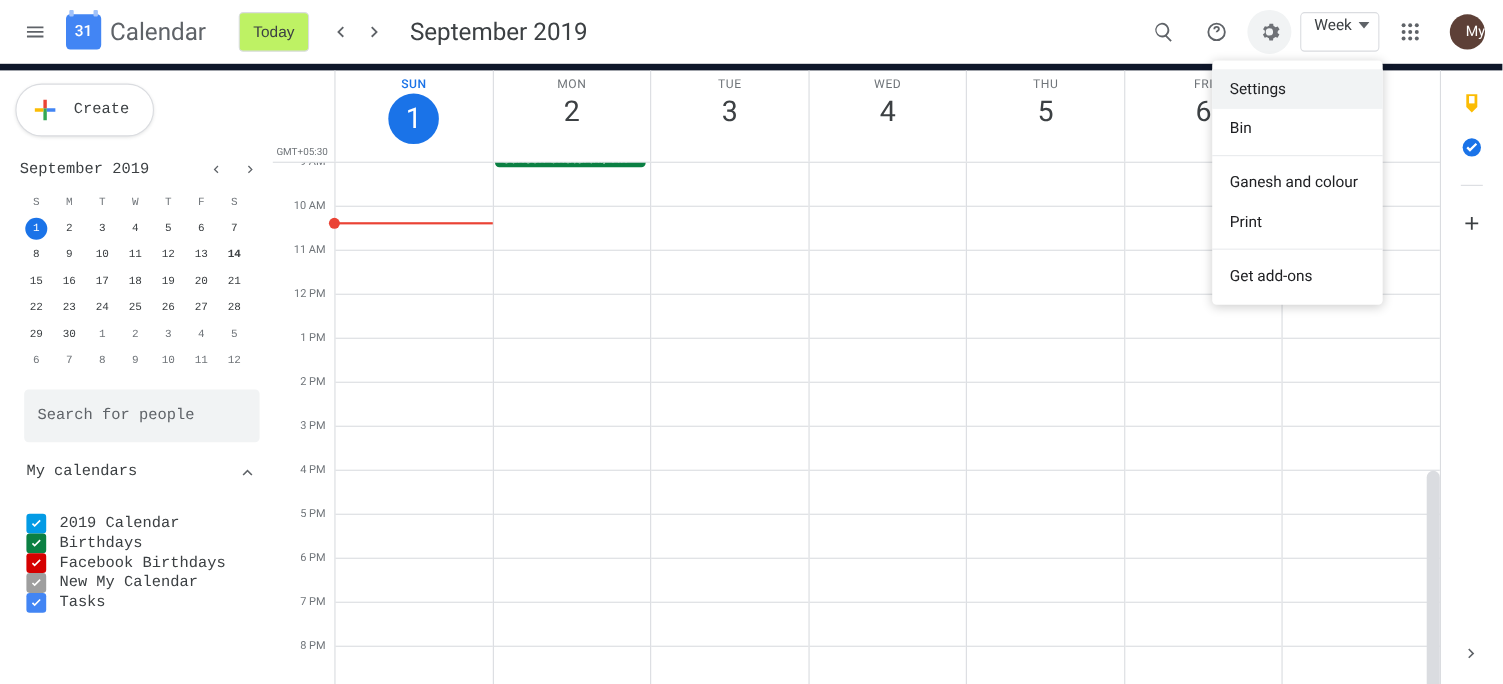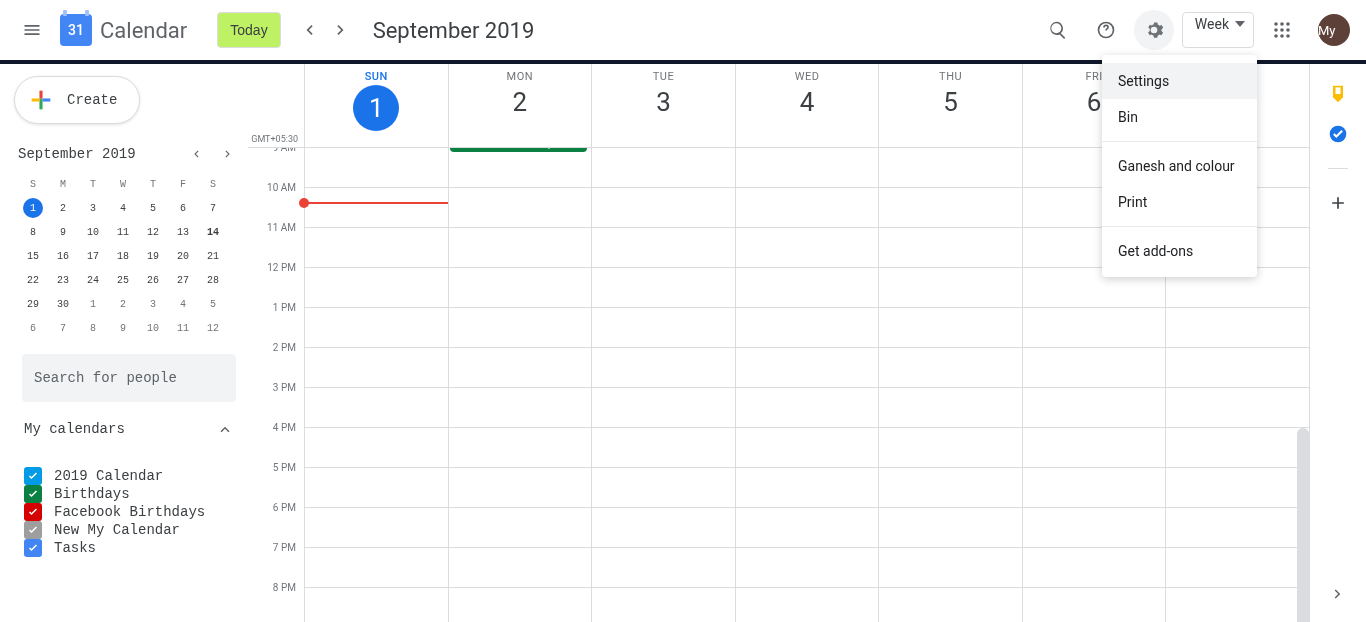--- a/index.html
+++ b/index.html
@@ -13,21 +13,21 @@
   height: 622px;
   position: relative;
 }
 
 
 .header {
   height: 64px;
   display: flex;
   align-items: center;
   padding: 0 16px 0 8px;
-  border-bottom: 4px solid #0f172a;
+  border-bottom: 6px solid #0f172a;
 }
 .menu-btn {
   width: 48px; height: 48px;
   border-radius: 50%; display:flex;align-items:center;justify-content:center;
   cursor:pointer;
 }
 .logo-wrap { display:flex; align-items:center; gap:8px; padding-left:4px; padding-right:30px;}
 .logo-box {
   width:32px;height:32px;background:#4285f4;border-radius:4px;
   display:flex;align-items:center;justify-content:center;
@@ -60,21 +60,21 @@
   cursor:pointer;color:#5f6368;
 }
 .icon-btn.active { background:#f1f3f4; }
 .view-select {
   height:36px;padding:0 8px 12px 12px;border:1px solid #dadce0;border-radius:4px;
   display:flex;align-items:center;gap:6px;cursor:pointer;font-size:14px;
 }
 .apps-btn { width:40px;height:40px;display:flex;align-items:center;justify-content:center;cursor:pointer;}
 .avatar {
   width:32px;height:32px;border-radius:50%;background:#5d4037;color:#fff;
-  display:flex;align-items:center;justify-content:flex-start;font-size:13px;margin-left:8px;
+  display:flex;align-items:center;justify-content:flex-end;font-size:13px;margin-left:8px;
 }
 
 
 .body { display:flex; height:558px; }
 .sidebar { width:248px; padding:12px 0 0 10px;font-family:Liberation Mono, monospace; }
 .create-btn {
   height:48px; padding:0 22px 0 12px;
   border:1px solid #dadce0; border-radius:24px;
   display:inline-flex; align-items:center; gap:12px;
   box-shadow:0 1px 3px rgba(60,64,67,0.15);

